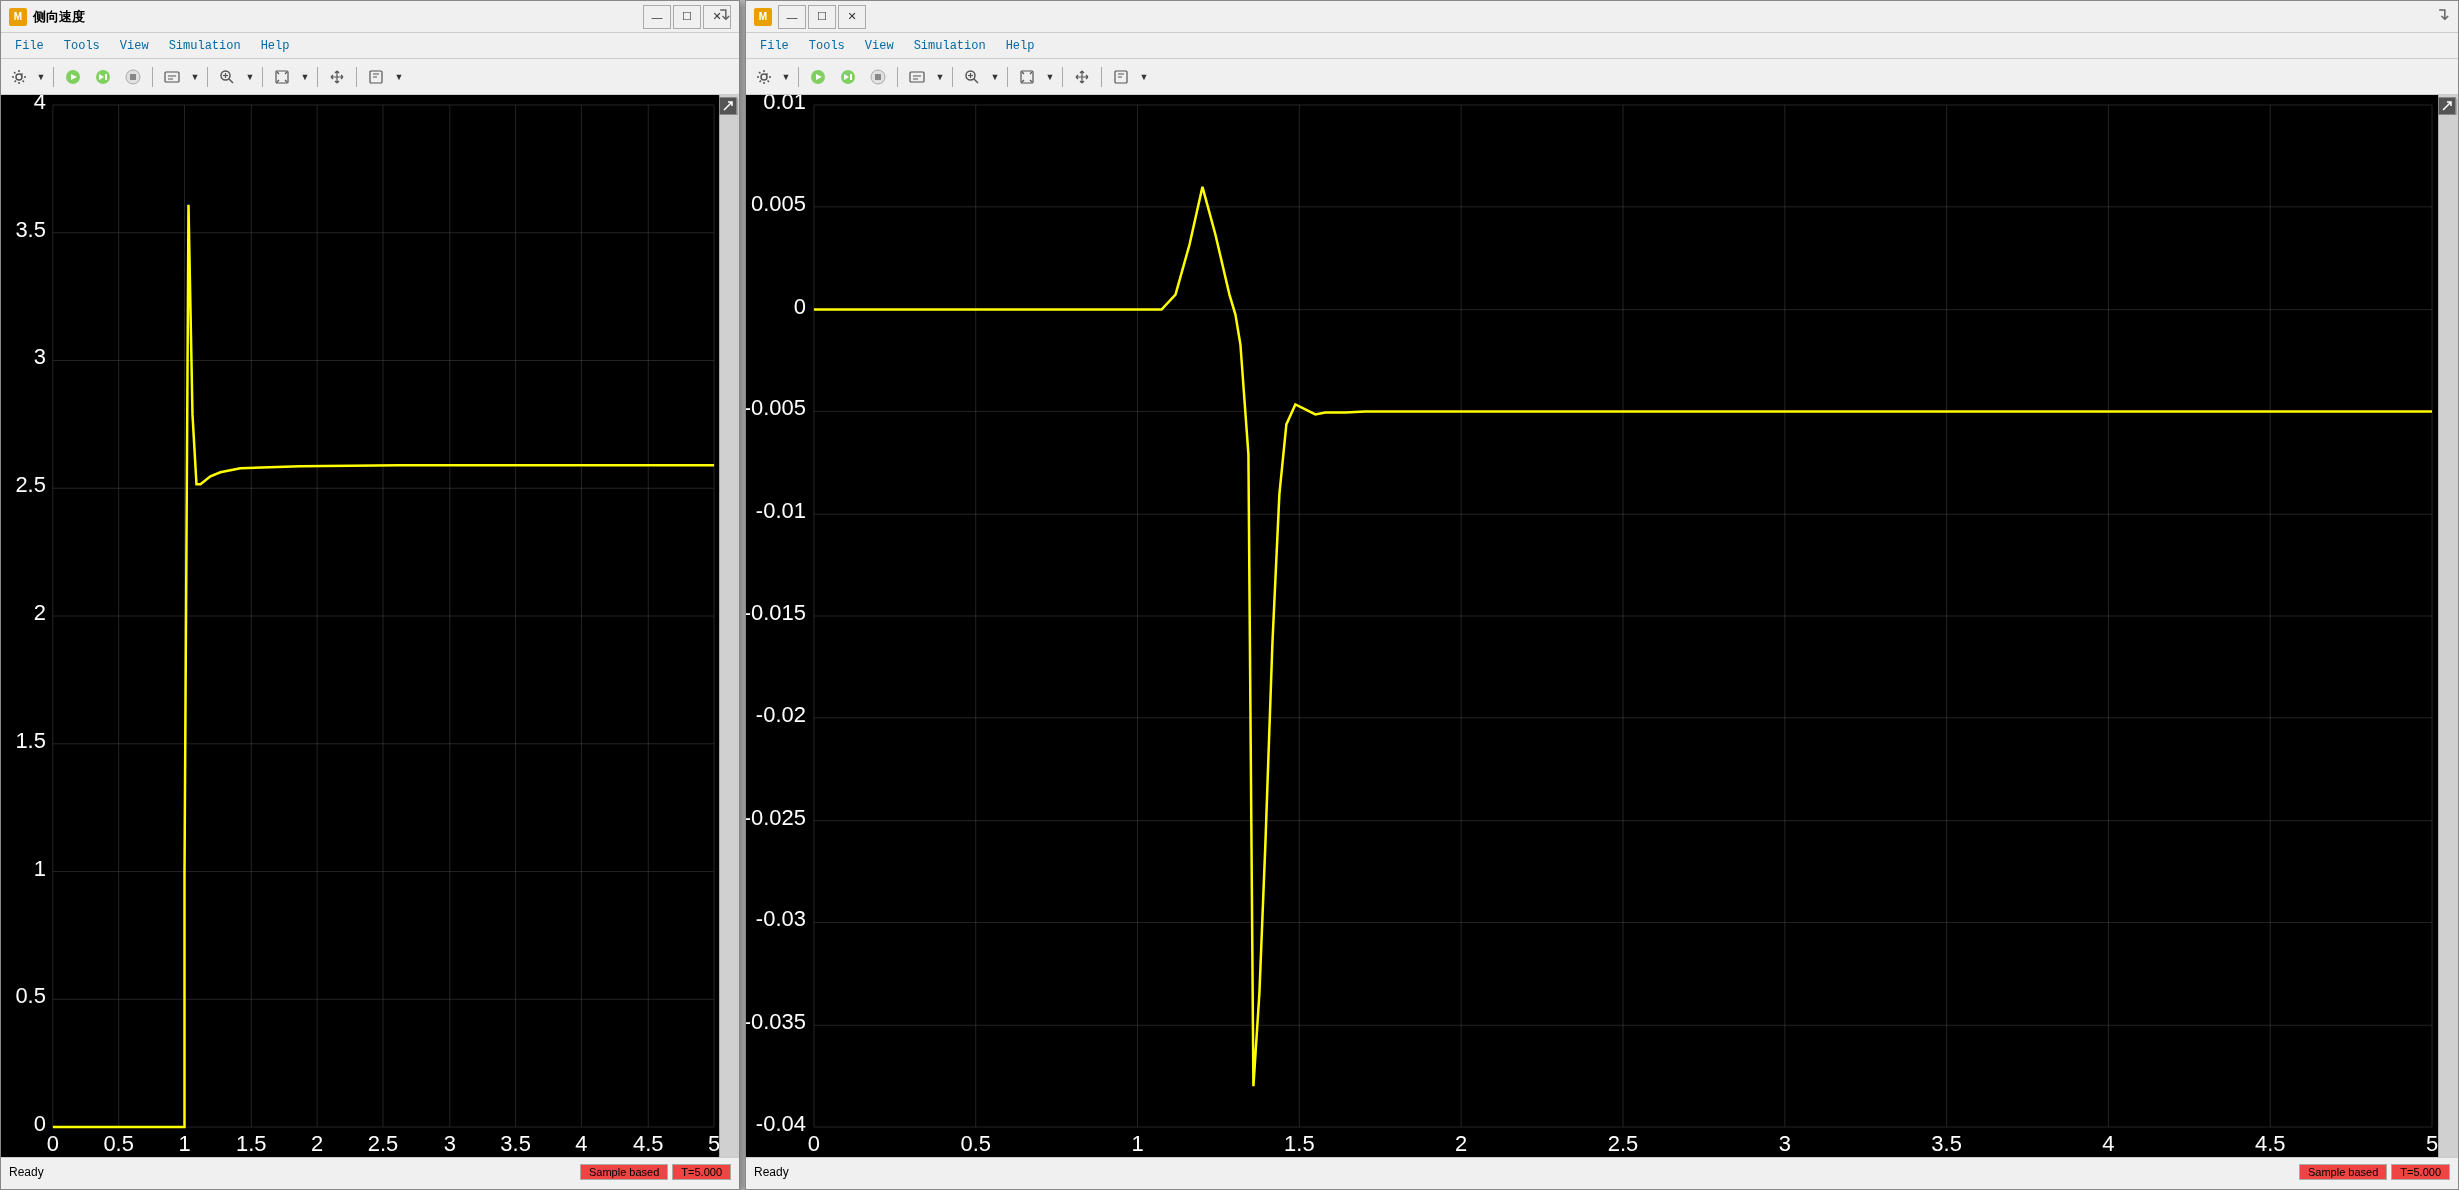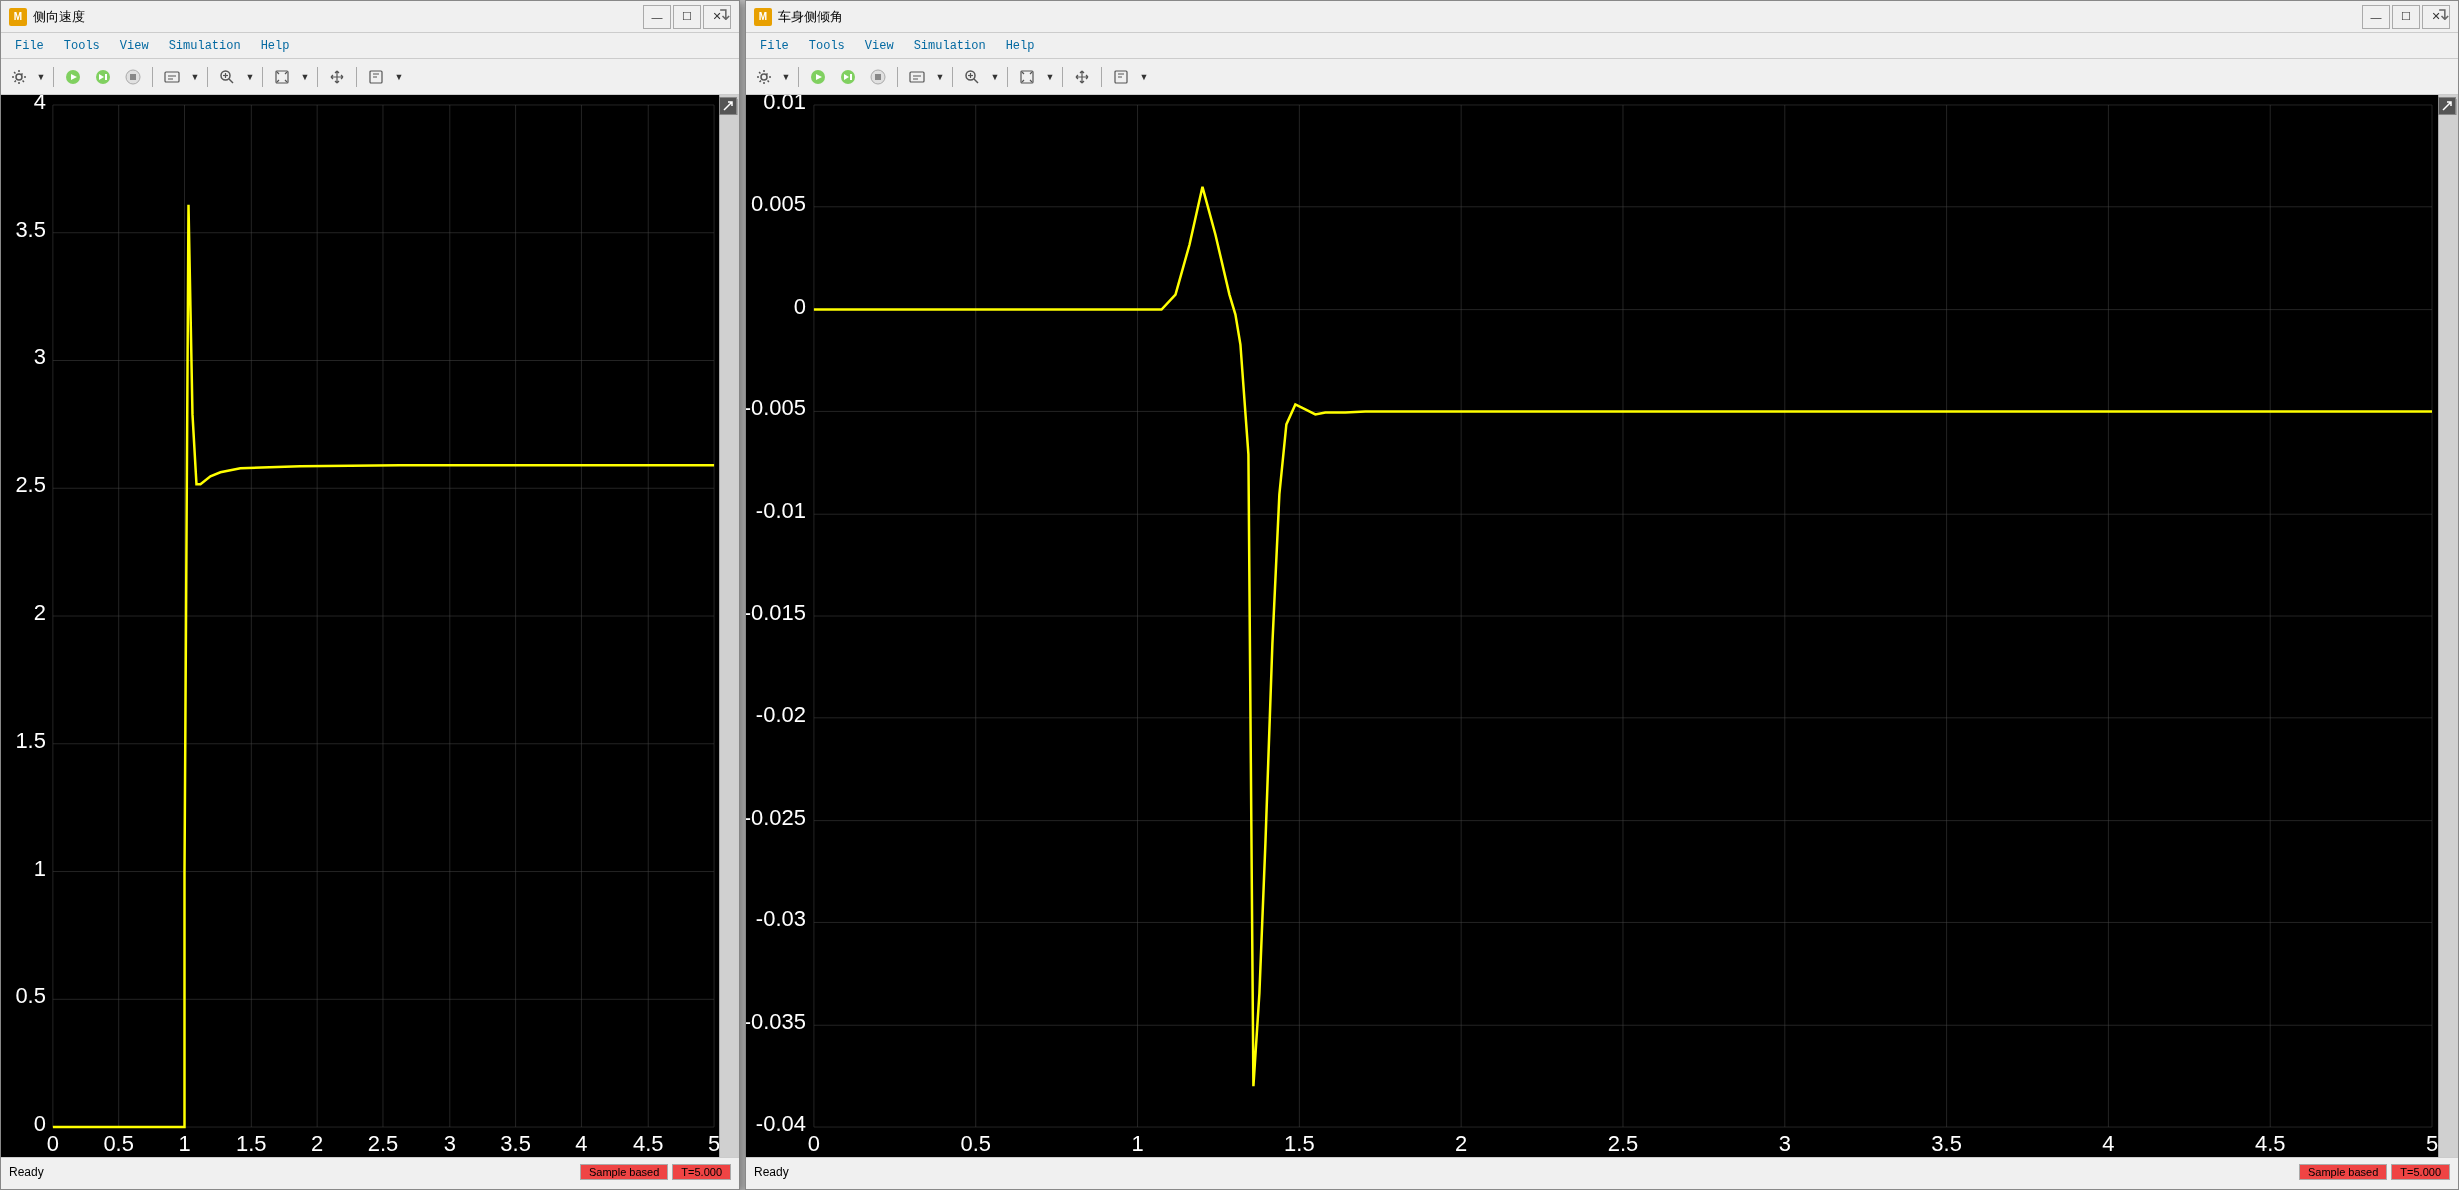--- a/index.html
+++ b/index.html
@@ -41,21 +41,21 @@
       justify-content: center;
       font-size: 10px;
       color: white;
       font-weight: bold;
       flex-shrink: 0;
     }
 
     .title-text {
       flex: 1;
       font-size: 13px;
-      font-weight: normal;
+      font-weight: bold;
       color: #000;
     }
 
     .title-buttons {
       display: flex;
       gap: 2px;
     }
 
     .title-btn {
       width: 28px;
@@ -347,21 +347,20 @@
       <span class="status-badge">Sample based</span>
       <span class="status-badge">T=5.000</span>
     </div>
   </div>
 </div>
 
 <div class="window" style="left:745px; top:0; width:1714px; height:1190px;">
 
   <div class="title-bar">
     <div class="title-bar-icon">M</div>
-    <span class="title-text">车身侧倾角</span>
     <div class="title-buttons">
       <div class="title-btn">—</div>
       <div class="title-btn">☐</div>
       <div class="title-btn close">✕</div>
     </div>
   </div>
 
   <div class="menu-bar">
     <div class="menu-item">File</div>
     <div class="menu-item">Tools</div>

